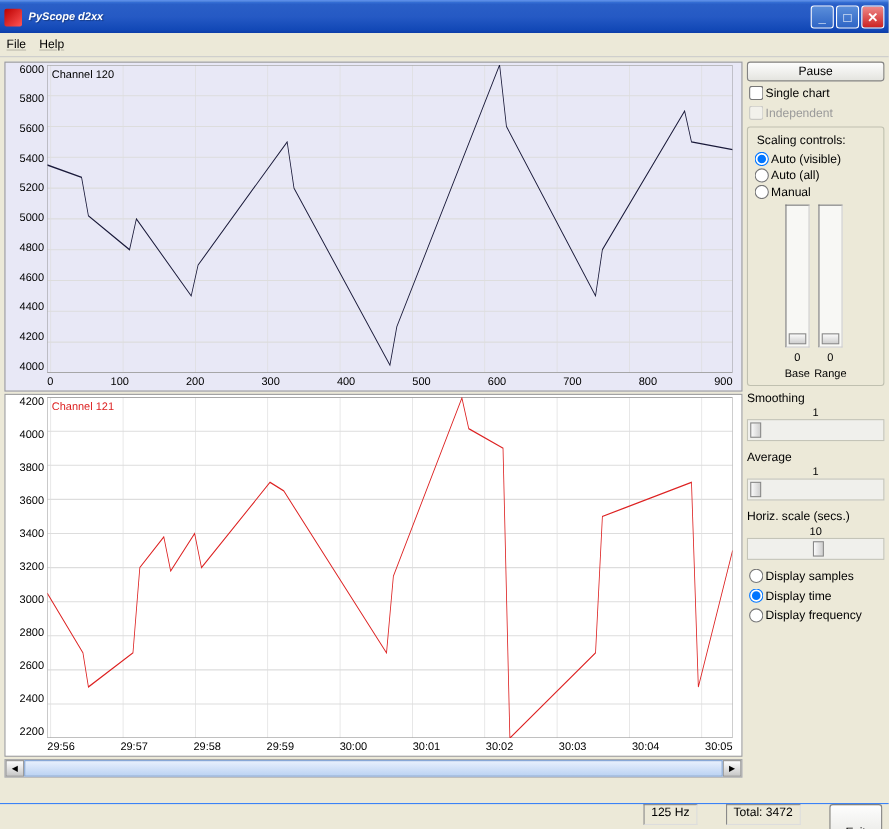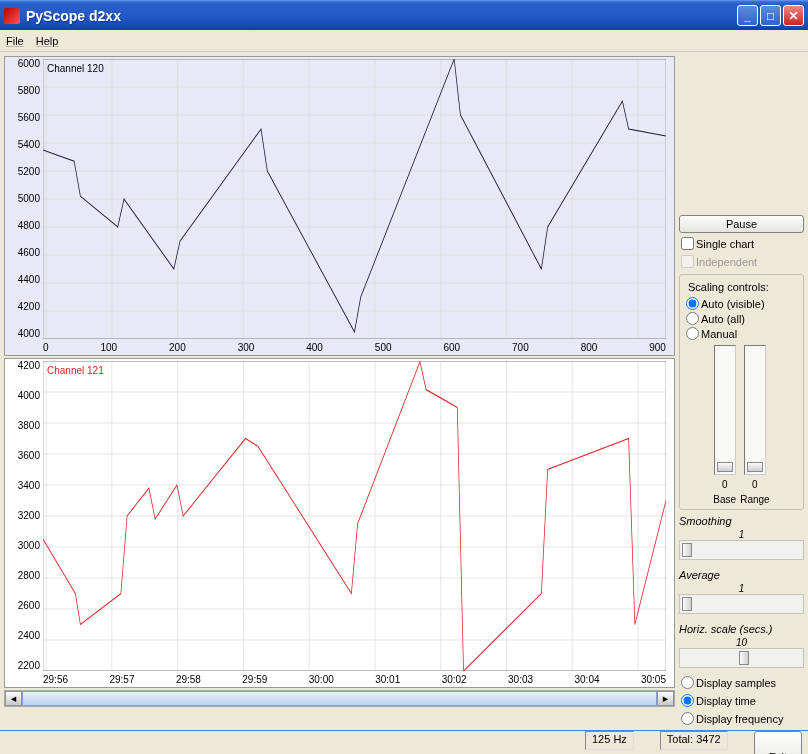--- a/index.html
+++ b/index.html
@@ -22,23 +22,24 @@
 }
 .titlebar .icon {
   width: 16px; height: 16px;
   background: linear-gradient(135deg,#b00,#f55);
   border-radius: 2px;
   margin-right: 6px;
 }
 .titlebar .title {
   color: #fff;
   font-weight: bold;
-  font-size: 14px;
+  font-size: 10px;
   flex: 1;
   text-shadow: 1px 1px 1px rgba(0,0,0,.3);
+  font-style: italic;
 }
 .winbtn {
   width: 21px; height: 21px;
   margin-left: 2px;
   border-radius: 3px;
   border: 1px solid #fff;
   display: flex;
   align-items: center;
   justify-content: center;
   color: #fff;
@@ -127,21 +128,20 @@
   height:100%;
   background: linear-gradient(to bottom,#e8f0fd,#bcd3f3);
   border:1px solid #7da1d4;
 }
 .sidepanel {
   width: 125px;
   display: flex;
   flex-direction: column;
   gap: 3px;
   font-size: 11px;
-  justify-content: flex-end;
 }
 .btn {
   background: linear-gradient(to bottom,#fdfdfd,#e4e4df);
   border: 1px solid #838383;
   border-radius: 3px;
   padding: 2px 8px;
   text-align: center;
   font-size: 11px;
 }
 .chk, .rad { display: flex; align-items: center; gap: 2px; padding: 1px 2px; }
@@ -168,21 +168,21 @@
   position:relative;
 }
 .vthumb {
   position:absolute;
   bottom:2px; left:2px;
   width:16px; height:10px;
   background:linear-gradient(to bottom,#fafafa,#cfcfcf);
   border:1px solid #888;
 }
 .vslider .lbl { font-size:10px;}
-.hslider { margin: 2px 0 4px 0; font-style: italic; }
+.hslider { margin: 2px 0 4px 0; }
 .hslider .lbl { font-size:11px; margin-bottom:2px;}
 .hslider .val { text-align:center; font-size:10px;}
 .hslider .track {
   height:20px;
   background:#f0f0ec;
   border:1px solid #c4c4b8;
   position:relative;
 }
 .hslider .thumb {
   position:absolute;

